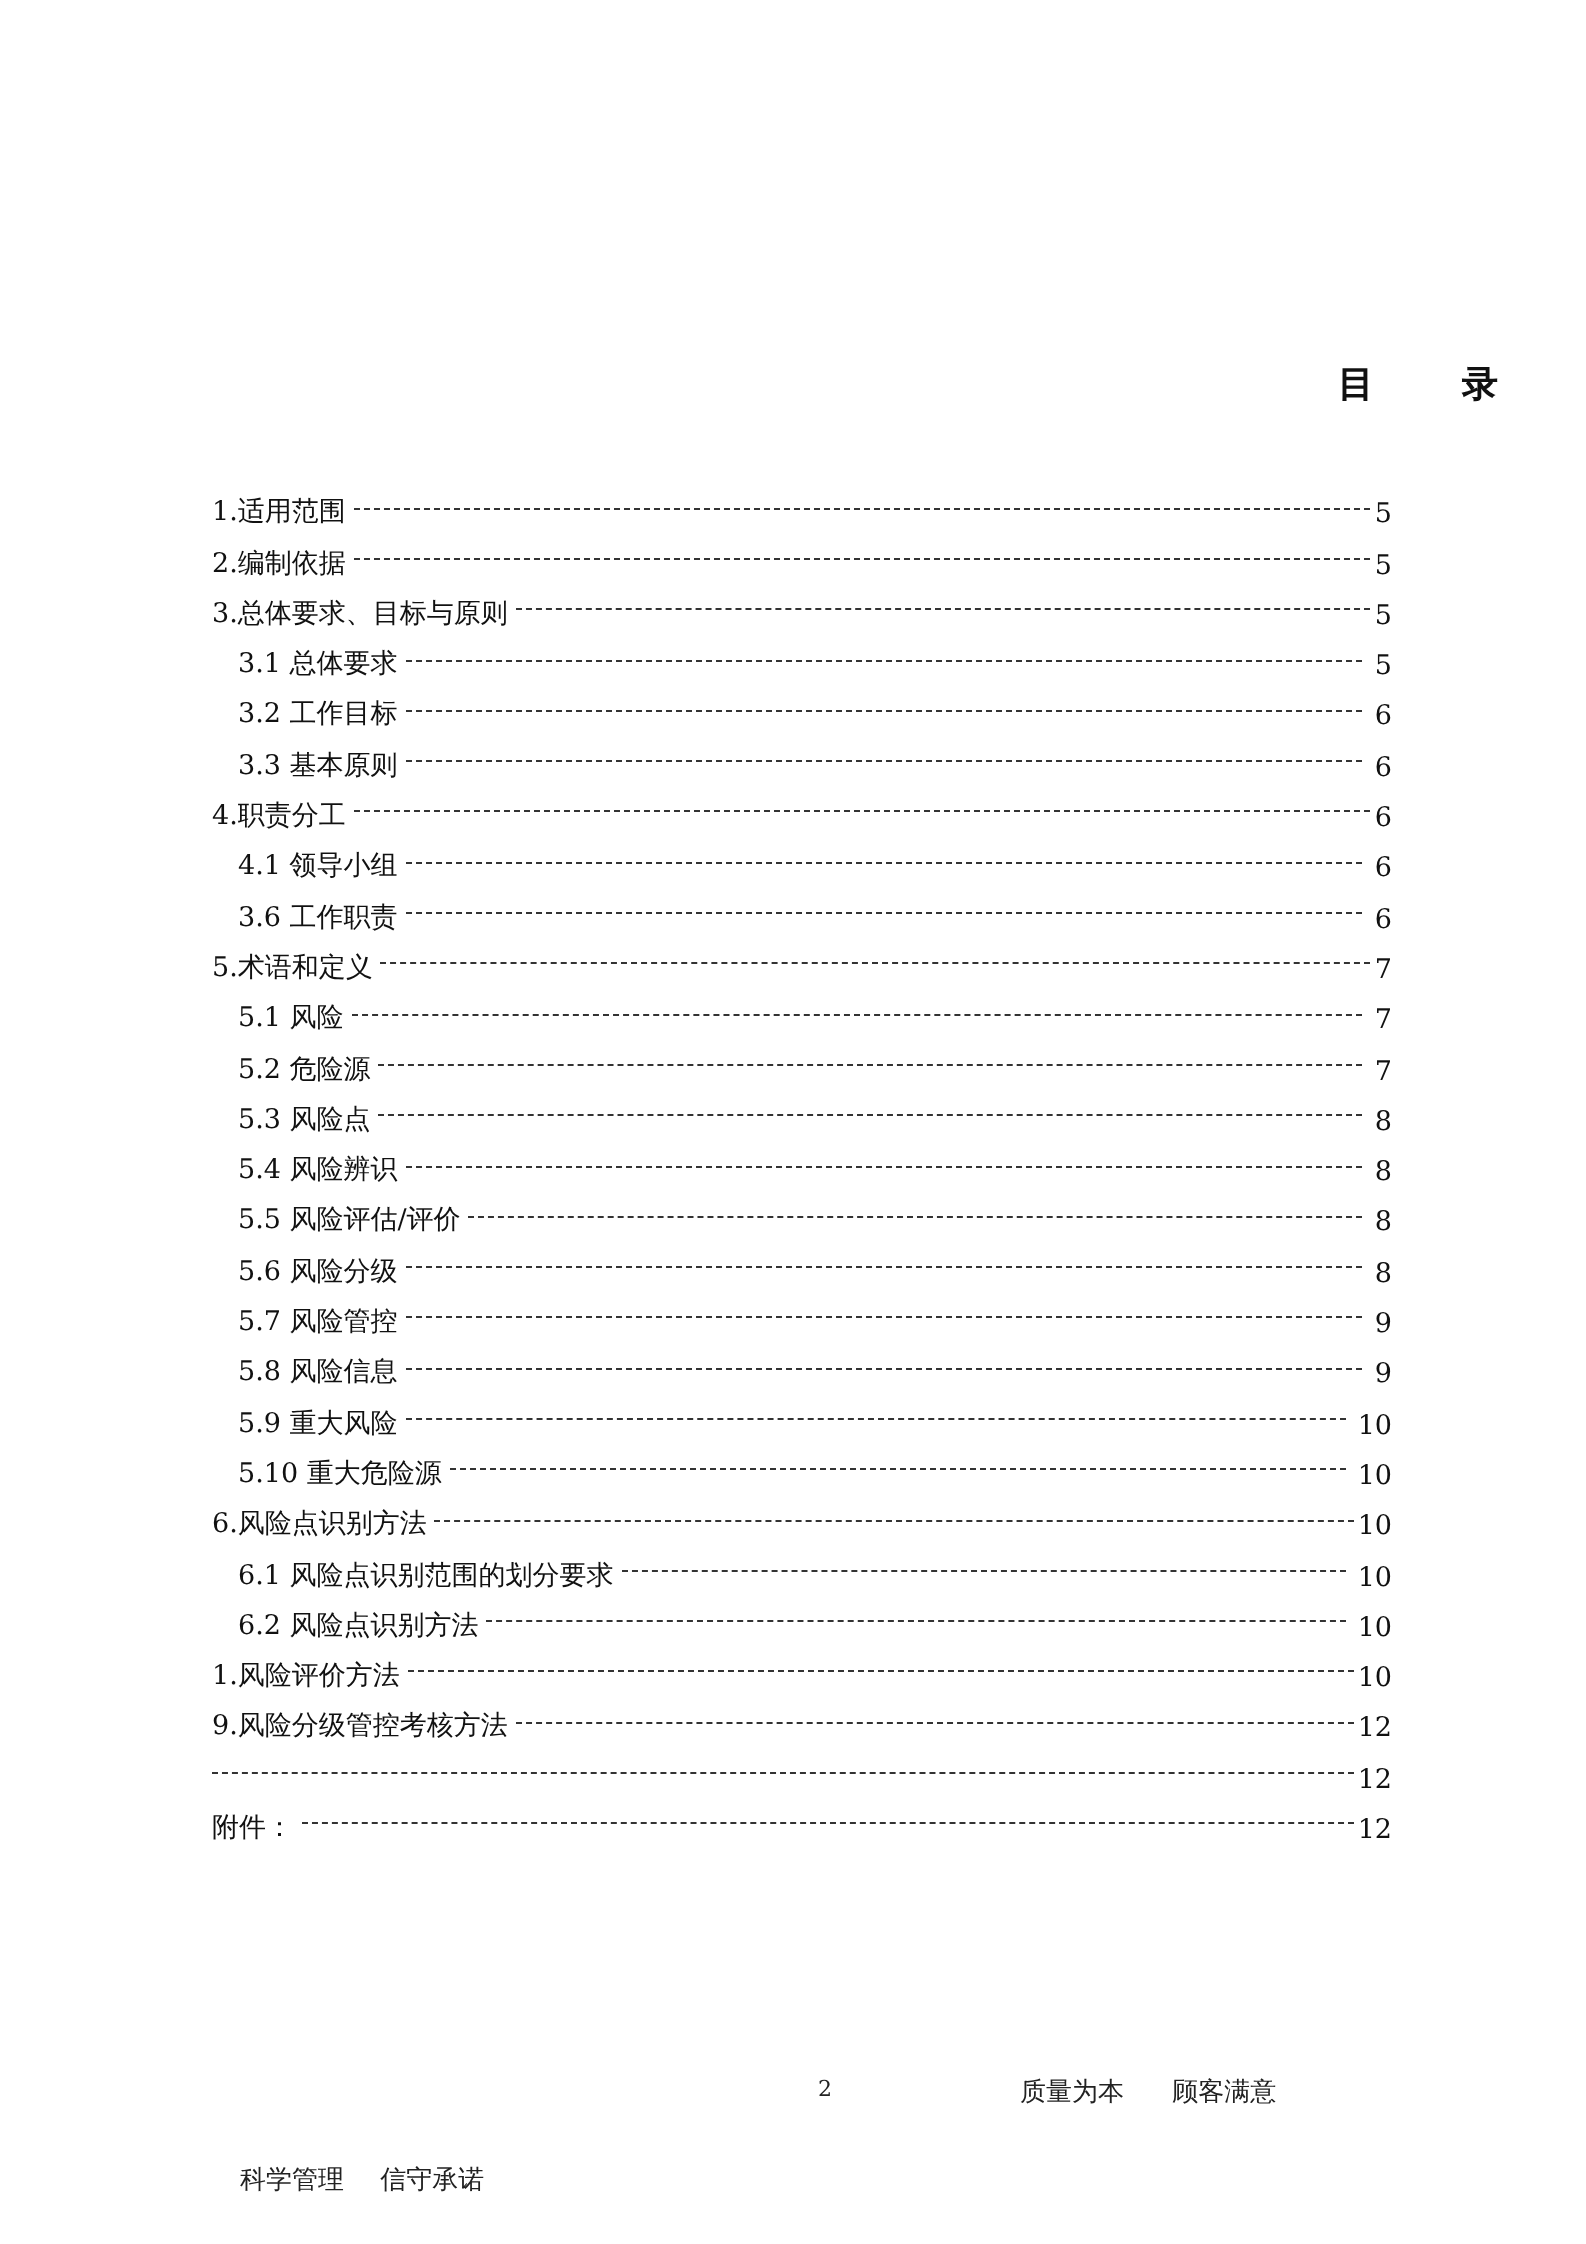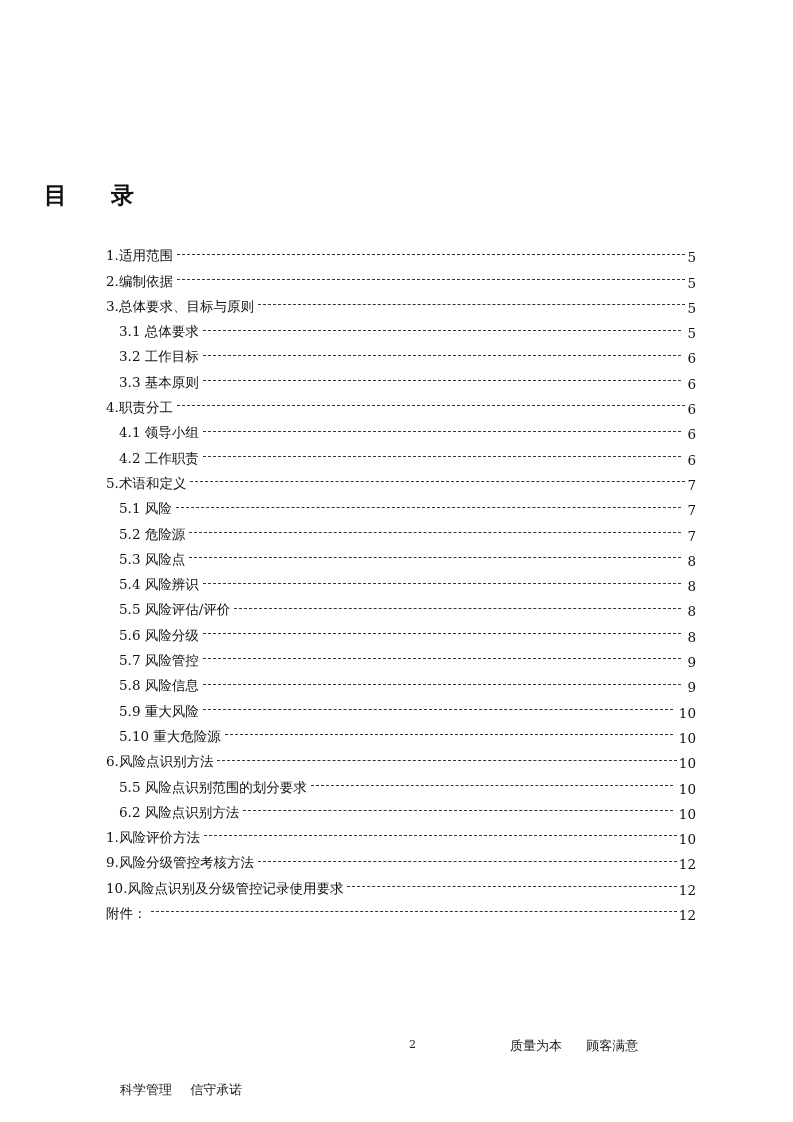--- a/index.html
+++ b/index.html
@@ -1,19 +1,19 @@
 <!DOCTYPE html>
 <html><head>
 <meta charset="utf-8">
 <style>
   html, body { margin:0; padding:0; background:#ffffff; }
   body { width:793px; height:1122px; position:relative; overflow:hidden;
          font-family:"DejaVu Serif", "Liberation Serif", serif; color:#111; }
-  .title { position:absolute; top:180px; left:0; width:793px; text-align:left;
-           font-size:23px; font-weight:bold; letter-spacing:44px; padding-left:44px; box-sizing:border-box; }
+  .title { position:absolute; top:180px; left:0; width:793px; text-align:right;
+           font-size:18px; font-weight:bold; letter-spacing:44px; padding-left:44px; box-sizing:border-box; }
   .toc { position:absolute; top:240px; left:106px; width:590px; }
   .row { height:25.3px; display:flex; align-items:flex-end; font-size:13.5px; white-space:nowrap; }
   .row.sub { padding-left:13px; }
   .row .label { flex:0 0 auto; padding-right:4px; }
   .row .leader { flex:1 1 auto; border-bottom:1px dashed #333; margin-bottom:-1px; height:0; align-self:center; margin-top:2px; }
   .row .page { flex:0 0 auto; padding-left:2px; }
   .row.sub .page { padding-left:6px; }
   .footer { position:absolute; top:1037px; left:0; width:793px; height:20px; font-size:13px; color:#222; }
   .footer .l { position:absolute; left:120px; word-spacing:14px;margin-top:44px; }
   .footer .c { position:absolute; left:409px; font-size:11px; top:1px; }
@@ -59,21 +59,21 @@
       <span class="label">4.职责分工</span>
       <span class="leader"></span>
       <span class="page">6</span>
     </div>
     <div class="row sub">
       <span class="label">4.1 领导小组</span>
       <span class="leader"></span>
       <span class="page">6</span>
     </div>
     <div class="row sub">
-      <span class="label">4.2 工作职责</span>
+      <span class="label">3.6 工作职责</span>
       <span class="leader"></span>
       <span class="page">6</span>
     </div>
     <div class="row">
       <span class="label">5.术语和定义</span>
       <span class="leader"></span>
       <span class="page">7</span>
     </div>
     <div class="row sub">
       <span class="label">5.1 风险</span>
@@ -124,41 +124,40 @@
       <span class="label">5.10 重大危险源</span>
       <span class="leader"></span>
       <span class="page">10</span>
     </div>
     <div class="row">
       <span class="label">6.风险点识别方法</span>
       <span class="leader"></span>
       <span class="page">10</span>
     </div>
     <div class="row sub">
-      <span class="label">5.5  风险点识别范围的划分要求</span>
+      <span class="label">6.1  风险点识别范围的划分要求</span>
       <span class="leader"></span>
       <span class="page">10</span>
     </div>
     <div class="row sub">
       <span class="label">6.2  风险点识别方法</span>
       <span class="leader"></span>
       <span class="page">10</span>
     </div>
     <div class="row">
       <span class="label">1.风险评价方法</span>
       <span class="leader"></span>
       <span class="page">10</span>
     </div>
     <div class="row">
       <span class="label">9.风险分级管控考核方法</span>
       <span class="leader"></span>
       <span class="page">12</span>
     </div>
     <div class="row">
-      <span class="label">10.风险点识别及分级管控记录使用要求</span>
       <span class="leader"></span>
       <span class="page">12</span>
     </div>
     <div class="row">
       <span class="label">附件：</span>
       <span class="leader"></span>
       <span class="page">12</span>
     </div>
   </div>
 

